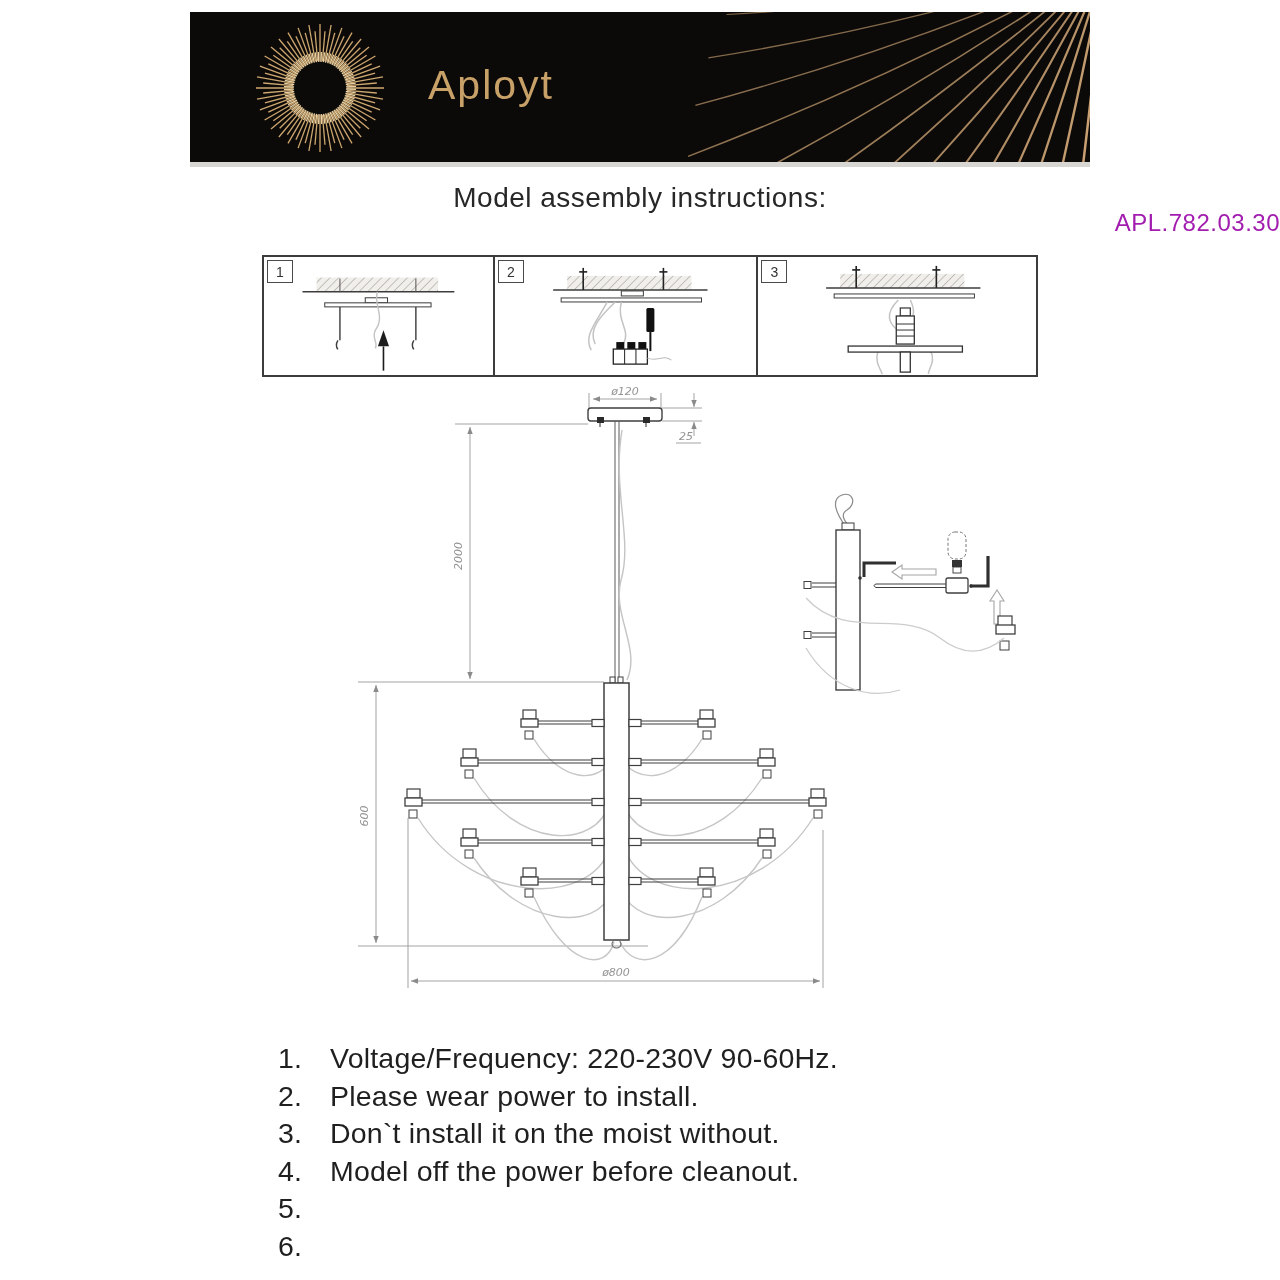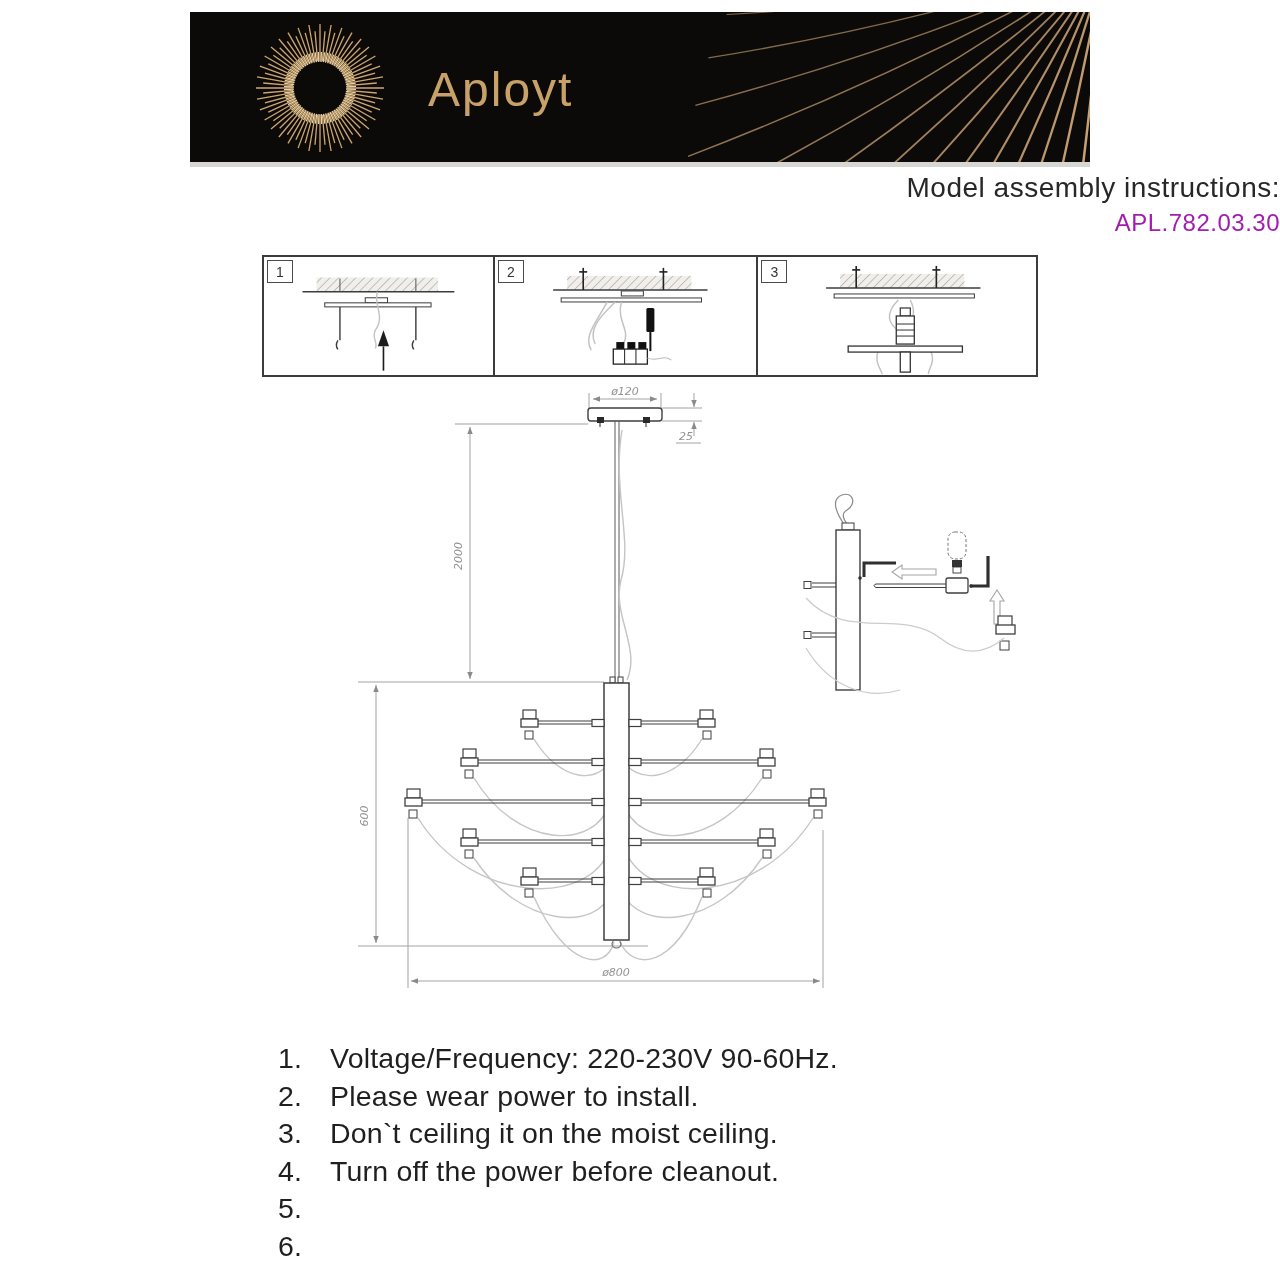--- a/index.html
+++ b/index.html
@@ -3,25 +3,25 @@
 <meta charset="utf-8">
 <style>
   html,body{margin:0;padding:0;}
   body{width:1280px;height:1280px;position:relative;background:#ffffff;
        font-family:"Liberation Sans",sans-serif;color:#222;overflow:hidden;}
 
   
   .hdr{position:absolute;left:190px;top:12px;width:900px;height:150px;background:#0c0a08;overflow:hidden;}
   .hdr-shadow{position:absolute;left:190px;top:162px;width:900px;height:5px;background:#d8d6d3;}
   .hdr svg{position:absolute;left:0;top:0;}
-  .brand{position:absolute;left:238px;top:50px;font-size:48px;letter-spacing:2px;
+  .brand{position:absolute;left:238px;top:50px;font-size:41px;letter-spacing:2px;
          color:#c8a168;font-weight:400;}
 
   
-  .t1{position:absolute;left:0;top:172px;width:1280px;text-align:right;
+  .t1{position:absolute;left:0;top:182px;width:1280px;text-align:center;
       font-size:28px;color:#272727;letter-spacing:.5px;}
   .t2{position:absolute;left:0;top:209px;width:1280px;text-align:right;
       font-size:24px;color:#a21caf;letter-spacing:.5px;}
 
   
   .steps{position:absolute;left:262px;top:255px;width:776px;height:122px;
          border:2px solid #3c3c3c;display:flex;box-sizing:border-box;background:#fff;}
   .cell{position:relative;height:100%;box-sizing:border-box;}
   .cell+.cell{border-left:2px solid #3c3c3c;}
   .c1{width:230px;} .c2{width:265px;} .c3{width:281px;}
@@ -520,25 +520,25 @@
   <li class="note">
     <span class="num">1.</span>
     <span class="txt">Voltage/Frequency: 220-230V 90-60Hz.</span>
     </li>
   <li class="note">
     <span class="num">2.</span>
     <span class="txt">Please wear power to install.</span>
     </li>
   <li class="note">
     <span class="num">3.</span>
-    <span class="txt">Don`t ceiling it on the moist ceiling.</span>
+    <span class="txt">Don`t install it on the moist without.</span>
     </li>
   <li class="note">
     <span class="num">4.</span>
-    <span class="txt">Turn off the power before cleanout.</span>
+    <span class="txt">Model off the power before cleanout.</span>
     </li>
   <li class="note">
     <span class="num">5.</span>
     </li>
   <li class="note">
     <span class="num">6.</span>
     </li>
 </ol>
 
 </body></html>

